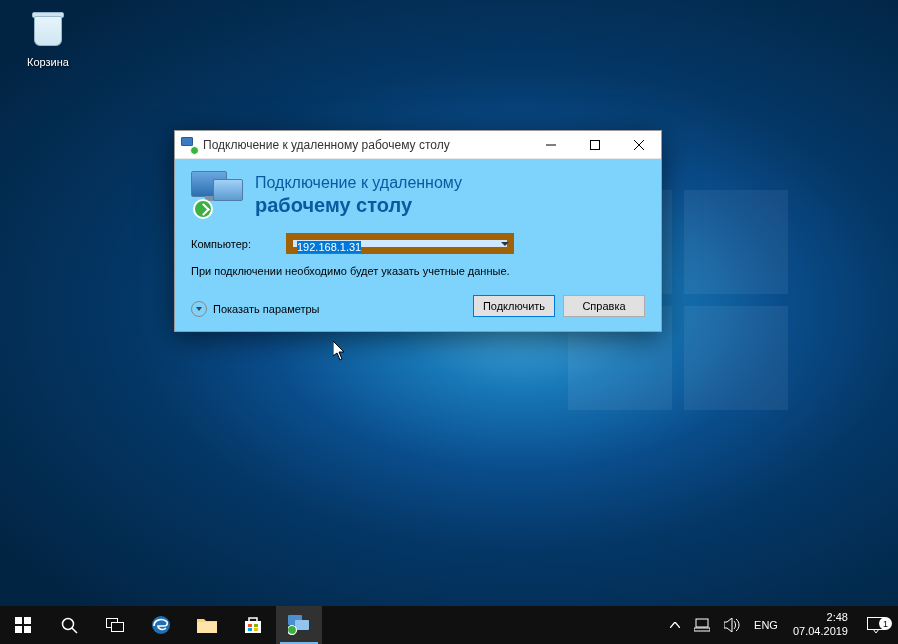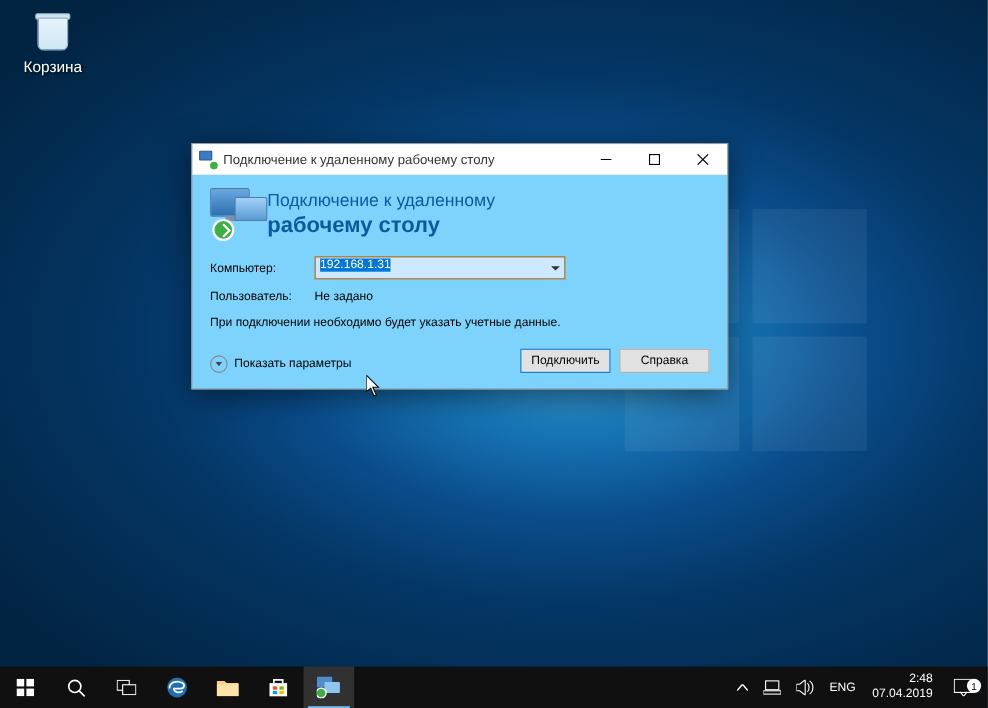--- a/index.html
+++ b/index.html
@@ -8,46 +8,46 @@
       background: radial-gradient(ellipse 650px 400px at 58% 48%, #4db3e6 0%, #1878b8 20%, #0a4d8c 40%, #043766 60%, #022443 100%);
     }
     
     .win-logo-bg { position: absolute; right: 110px; top: 190px; width: 220px; height: 220px; display: grid; grid-template-columns: 1fr 1fr; grid-template-rows: 1fr 1fr; gap: 12px; opacity: 0.35; filter: blur(0.5px); }
     .win-logo-bg div { background: rgba(255,255,255,0.18); }
     
     .desktop-icon { position: absolute; top: 6px; left: 18px; width: 60px; text-align: center; cursor: pointer; }
     .recycle-bin { width: 44px; height: 44px; margin: 0 auto 2px; position: relative; }
     .bin-body { position: absolute; left: 8px; top: 10px; width: 28px; height: 30px; background: linear-gradient(180deg,#e6f4fb,#cfe6f2); border: 1px solid #98b8cc; border-radius: 2px 2px 6px 6px; }
     .bin-lid { position: absolute; left: 6px; top: 6px; width: 32px; height: 6px; background: #d0e2ef; border: 1px solid #98b8cc; border-radius: 2px; }
-    .desktop-icon span { color: #fff; font-size: 14px; text-shadow: 1px 1px 2px rgba(0,0,0,0.8); }
+    .desktop-icon span { color: #fff; font-size: 11px; text-shadow: 1px 1px 2px rgba(0,0,0,0.8); }
     
     .dialog { position: absolute; left: 174px; top: 130px; width: 488px; background: #7dd3fc; box-shadow: 0 6px 28px rgba(0,0,0,0.55); border: 1px solid #9a9a9a; }
     .titlebar { height: 28px; display: flex; align-items: center; padding: 0 0 0 6px; background: #fff; border-bottom: 1px solid #e8e8e8; }
     .titlebar-icon { width: 16px; height: 16px; margin-right: 6px; position: relative; }
     .tb-mon { position:absolute; left:0; top:0; width:12px; height:9px; background:#3b7bc4; border:1px solid #2a5a94; border-radius:1px; }
     .tb-badge { position:absolute; right:-2px; bottom:-2px; width:9px; height:9px; background:#3cb043; border-radius:50%; border:1px solid #fff; }
     .titlebar-text { font-size: 12px; color: #333; flex: 1; }
     .win-controls { display: flex; }
     .win-btn { width: 44px; height: 28px; display: flex; align-items: center; justify-content: center; cursor: pointer; }
     .win-btn svg { width: 10px; height: 10px; }
     .dialog-body { padding: 12px 16px 14px 16px; }
-    .header-row { display: flex; align-items: center; margin-bottom: 14px; }
+    .header-row { display: flex; align-items: center; gap: 12px; margin-bottom: 14px; }
     .rdp-icon { width: 52px; height: 48px; position: relative; flex-shrink: 0; }
     .mon1 { position:absolute; left:0; top:0; width:36px; height:26px; background: linear-gradient(180deg,#6aa8e0,#2c6fb0); border:1px solid #507ba5; border-radius:2px; }
     .mon1::after { content:''; position:absolute; left:13px; bottom:-5px; width:10px; height:5px; background:#7a93a9; }
     .mon2 { position:absolute; right:0; top:8px; width:30px; height:22px; background: linear-gradient(180deg,#a1d1f7,#5b9bd2); border:1px solid #507ba5; border-radius:2px; }
     .green-badge { position:absolute; left:2px; bottom:0; width:20px; height:20px; background:#3cb043; border-radius:50%; border:2px solid #fff; display:flex; align-items:center; justify-content:center; }
     .green-badge::before { content:''; width:7px; height:7px; border-right:2px solid #fff; border-bottom:2px solid #fff; transform: rotate(-45deg); }
     .header-text { line-height: 1.25; }
     .header-line1 { font-size: 16px; color: #0a5aa0; font-weight: 400; }
     .header-line2 { font-size: 20px; color: #0a5aa0; font-weight: 700; }
     .form-row { display: flex; align-items: center; margin: 8px 0 10px; font-size: 11px; }
     .form-label { width: 95px; color: #000; }
     .combo { position: relative; width: 228px; }
-    .combo-input-selected { background: #cde8ff; color:#000; border:1px solid #a16207; height:21px; width:100%; padding:1px 18px 1px 4px; font-size:11px; }
+    .combo-input-selected { background: #cde8ff; color:#000; border:7px solid #a16207; height:21px; width:100%; padding:1px 18px 1px 4px; font-size:11px; }
     .combo-input-selected span { background:#0078d7; color:#fff; }
     .combo-arrow { position:absolute; right:1px; top:1px; width:16px; height:19px; display:flex; align-items:center; justify-content:center; cursor:pointer; }
     .combo-arrow::before { content:''; width:0; height:0; border-left:4px solid transparent; border-right:4px solid transparent; border-top:4px solid #333; }
     .static-val { font-size: 11px; color: #000; }
     .hint { font-size: 11px; color: #000; line-height: 1.4; margin: 6px 0 16px; max-width: 320px; }
     .footer-row { display: flex; align-items: flex-end; justify-content: space-between; }
     .toggle-options { display: flex; align-items: center; gap: 6px; font-size: 11px; cursor: pointer; color: #000; }
     .chev-circle { width:16px; height:16px; border:1px solid #888; border-radius:50%; display:flex; align-items:center; justify-content:center; }
     .chev-circle::before { content:''; width:0; height:0; border-left:3px solid transparent; border-right:3px solid transparent; border-top:4px solid #444; }
     .button-group { display: flex; gap: 8px; }
@@ -127,24 +127,20 @@
     </div>
 
     <div class="form-row">
       <div class="form-label">Компьютер:</div>
       <div class="combo">
         <div class="combo-input-selected"><span>192.168.1.31</span></div>
         <div class="combo-arrow"></div>
       </div>
     </div>
 
-    <div class="form-row">
-      <div class="form-label">Пользователь:</div>
-      <div class="static-val">Не задано</div>
-    </div>
 
     <div class="hint">При подключении необходимо будет указать учетные данные.</div>
 
     <div class="footer-row">
       <div class="toggle-options">
         <div class="chev-circle"></div>
         <span>Показать параметры</span>
       </div>
       <div class="button-group">
         <button class="btn default">Подключить</button>

